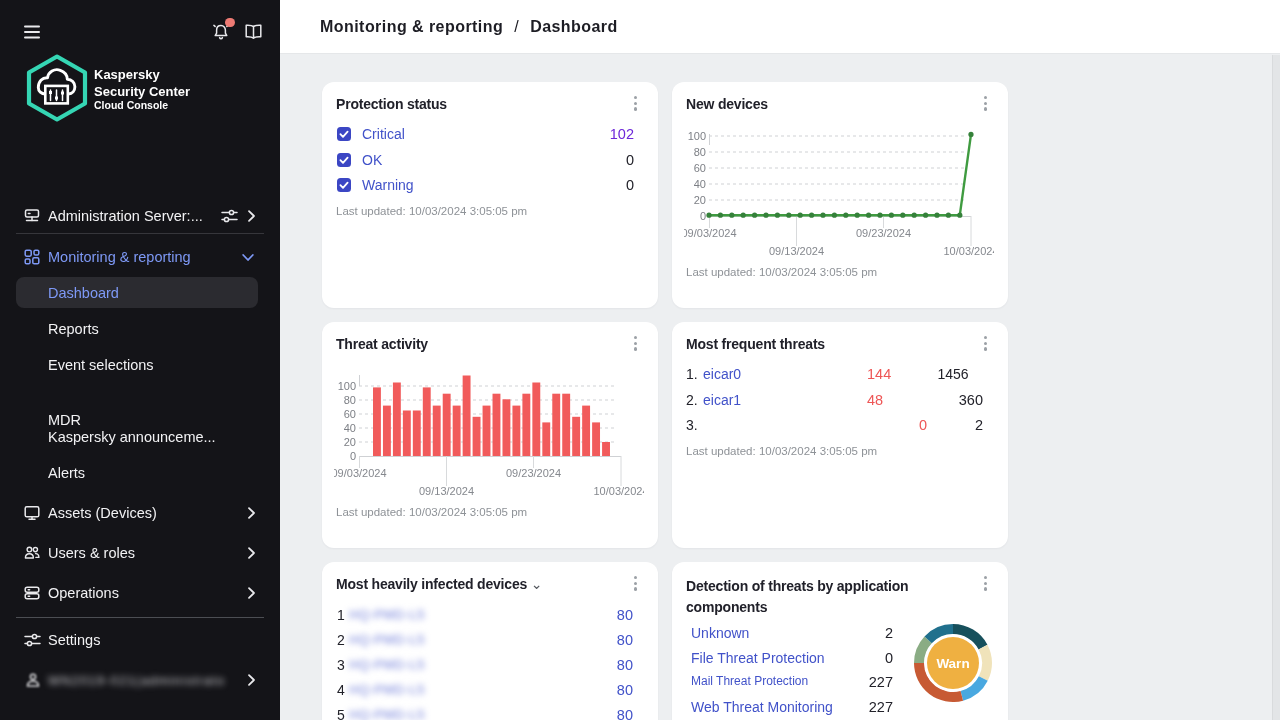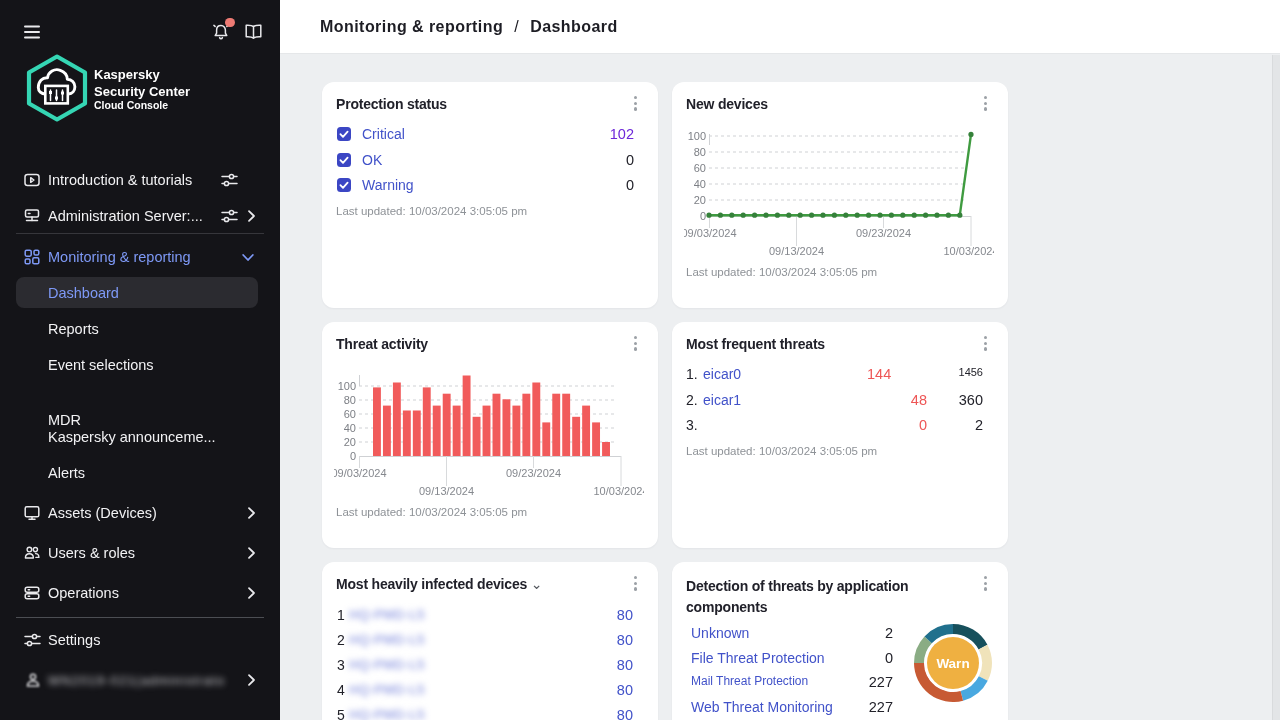--- a/index.html
+++ b/index.html
@@ -61,37 +61,20 @@
     </g>
     <g fill="#fff">
         <rect x="23" y="37" width="3" height="3"></rect>
         <rect x="29" y="42.5" width="3" height="3"></rect>
         <rect x="35" y="37.5" width="3" height="3"></rect>
       </g>
   </svg>
   <div class="abs" style="left:94px;top:67px;font-size:13px;font-weight:700;line-height:16.5px;color:#fff">Kaspersky<br>Security Center</div>
   <div class="abs" style="left:94px;top:99px;font-size:10.5px;font-weight:700;color:#fff">Cloud Console</div>
 
-  <div class="navrow" style="top:168px">
-    <svg style="left:24px;top:4px" width="16" height="16" viewBox="0 0 16 16">
-        <g fill="none" stroke="#e9e9ec" stroke-width="1.5" stroke-linejoin="round">
-          <rect x="1" y="2.5" width="14" height="11" rx="2.5"></rect>
-          <path d="M6.7 5.7 L9.9 8 L6.7 10.3 Z"></path>
-        </g>
-      </svg>
-    <span class="navtxt">Introduction &amp; tutorials</span>
-    <svg style="left:221px;top:4px" width="16" height="16" viewBox="0 0 16 16">
-        <g fill="none" stroke="#e9e9ec" stroke-width="1.5" stroke-linecap="round">
-          <line x1="1" y1="4.5" x2="16" y2="4.5"></line>
-          <circle cx="10.5" cy="4.5" r="2.1" fill="#141418"></circle>
-          <line x1="1" y1="11.5" x2="16" y2="11.5"></line>
-          <circle cx="5.5" cy="11.5" r="2.1" fill="#141418"></circle>
-        </g>
-      </svg>
-  </div>
   <div class="navrow" style="top:204px">
     <svg style="left:24px;top:4px" width="16" height="16" viewBox="0 0 16 16">
         <g fill="none" stroke="#e9e9ec" stroke-width="1.5" stroke-linecap="round" stroke-linejoin="round">
           <rect x="1.5" y="2" width="13" height="7" rx="1.5"></rect>
           <line x1="8" y1="9" x2="8" y2="12.5"></line>
           <line x1="2.5" y1="12.5" x2="13.5" y2="12.5"></line>
           <line x1="4.3" y1="5.5" x2="6" y2="5.5"></line>
         </g>
       </svg>
     <span class="navtxt">Administration Server:...</span>
@@ -367,26 +350,26 @@
   <div class="ct" style="top:14px">Most frequent threats</div>
   <div class="dots">
       <i></i>
       <i></i>
       <i></i>
     </div>
   <div class="abs" style="left:14px;top:43px;width:308px;height:18px">
       <span class="abs" style="left:0;top:1px;font-size:14px;color:#22222a">1.</span>
       <span class="abs link" style="left:17px;top:1px;font-size:14px">eicar0</span>
       <span class="abs red" style="left:181px;top:1px;width:60px;text-align:left;font-size:14.5px">144</span>
-      <span class="abs" style="left:237px;top:1px;width:60px;text-align:right;font-size:11px;color:#22222a">1456</span>
+      <span class="abs" style="left:237px;top:1px;width:60px;text-align:center;font-size:14px;color:#22222a">1456</span>
     </div>
   <div class="abs" style="left:14px;top:68.5px;width:308px;height:18px">
       <span class="abs" style="left:0;top:1px;font-size:14px;color:#22222a">2.</span>
       <span class="abs link" style="left:17px;top:1px;font-size:14px">eicar1</span>
-      <span class="abs red" style="left:181px;top:1px;width:60px;text-align:right;font-size:14.5px">48</span>
+      <span class="abs red" style="left:181px;top:1px;width:60px;text-align:left;font-size:14.5px">48</span>
       <span class="abs" style="left:237px;top:1px;width:60px;text-align:right;font-size:14.5px;color:#22222a">360</span>
     </div>
   <div class="abs" style="left:14px;top:93.5px;width:308px;height:18px">
       <span class="abs" style="left:0;top:1px;font-size:14px;color:#22222a">3.</span>
       <span class="abs link" style="left:17px;top:1px;font-size:14px"></span>
       <span class="abs red" style="left:181px;top:1px;width:60px;text-align:right;font-size:14.5px">0</span>
       <span class="abs" style="left:237px;top:1px;width:60px;text-align:right;font-size:14.5px;color:#22222a">2</span>
     </div>
   <div class="lu" style="top:123px">Last updated: 10/03/2024 3:05:05 pm</div>
 </div>

